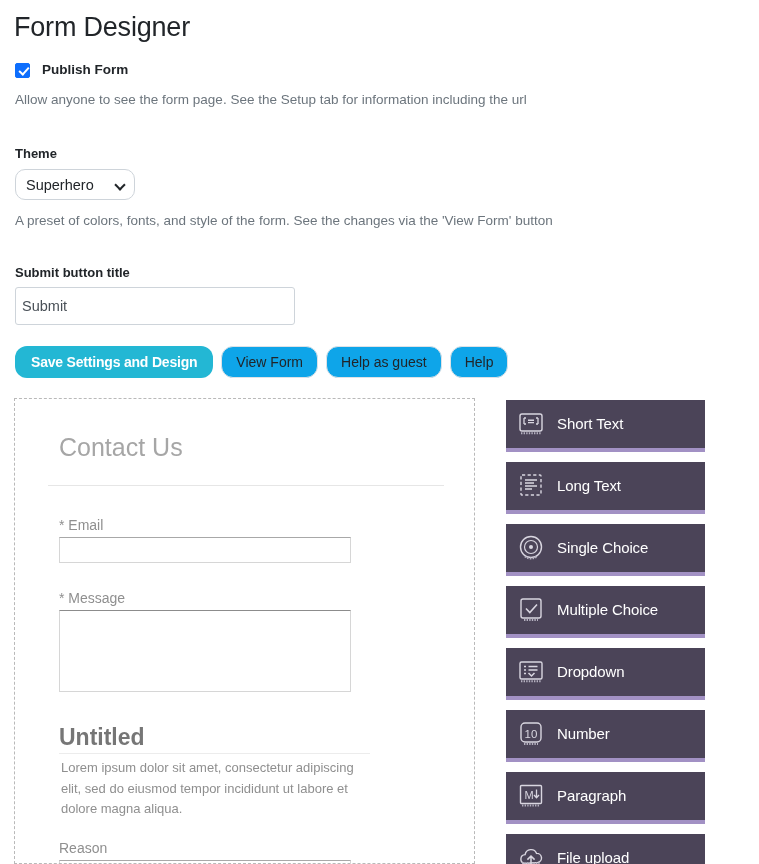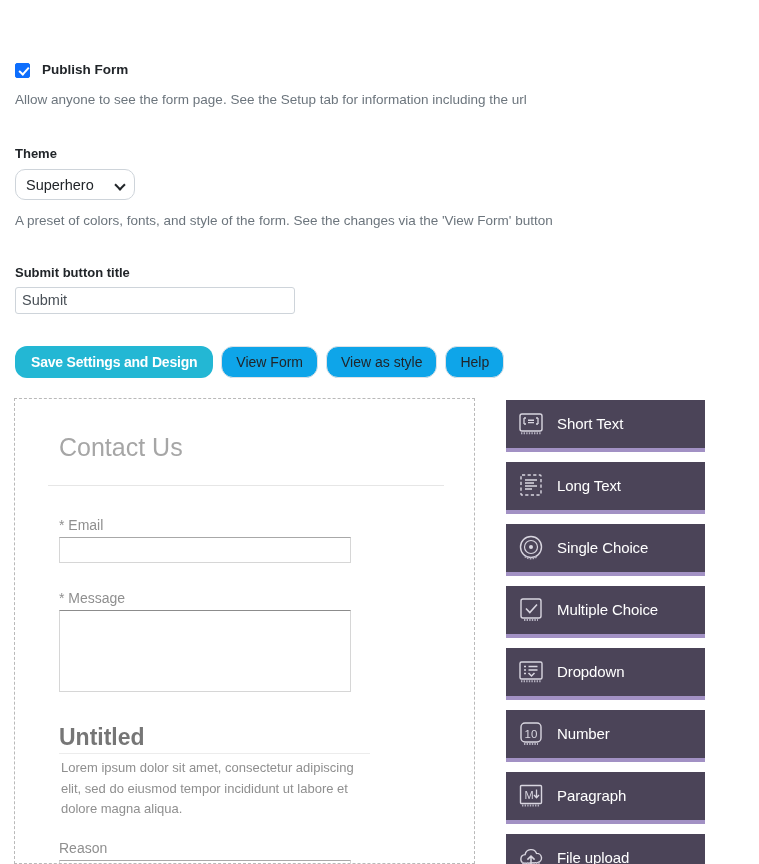--- a/index.html
+++ b/index.html
@@ -73,21 +73,21 @@
   .chev::before {
     content: ""; position: absolute; left: 0px; top: 1px;
     width: 6px; height: 6px;
     border: solid #212529; border-width: 0 2px 2px 0;
     transform: rotate(45deg);
   }
 
   
   .text-input {
     position: absolute; left: 15px; top: 287px;
-    width: 280px; height: 27px;
+    width: 280px; height: 38px;
     border: 1px solid #ced4da; border-radius: 3px;
     background: #fff; font-family: "Liberation Sans", sans-serif;
     font-size: 14.5px; color: #495057;
     padding: 0 6px; line-height: 25px;
     display: flex; align-items: center;
   }
 
   
   .btn-row {
     position: absolute; left: 15px; top: 346px;
@@ -181,41 +181,42 @@
   .pal-label {
     font-size: 15px; color: #ffffff; line-height: 18px;
     font-weight: 400; letter-spacing: -0.1px;
   }
 </style>
 </head>
 <body>
 
 <div class="page">
 
+  <div class="page-title">Form Designer</div>
 
   <div class="publish-row">
     <div class="cb"></div>
     <div class="publish-label">Publish Form</div>
   </div>
   <div class="helptext help-publish">Allow anyone to see the form page. See the Setup tab for information including the url</div>
 
   <div class="field-label lbl-theme">Theme</div>
   <div class="select-box">
     <span class="select-value">Superhero</span>
     <span class="chev"></span>
   </div>
   <div class="helptext help-theme">A preset of colors, fonts, and style of the form. See the changes via the 'View Form' button</div>
 
   <div class="field-label lbl-submit">Submit button title</div>
   <div class="text-input">Submit</div>
 
   <div class="btn-row">
     <div class="btn btn-primary">Save Settings and Design</div>
     <div class="btn btn-default">View Form</div>
-    <div class="btn btn-default">View as style</div>
+    <div class="btn btn-default">Help as guest</div>
     <div class="btn btn-default">Help</div>
   </div>
 
   <div class="preview">
     <div class="pv-title">Contact Us</div>
     <div class="pv-rule"></div>
 
     <div class="pv-field-label pv-lbl-email">* Email</div>
     <div class="pv-input"></div>
 

